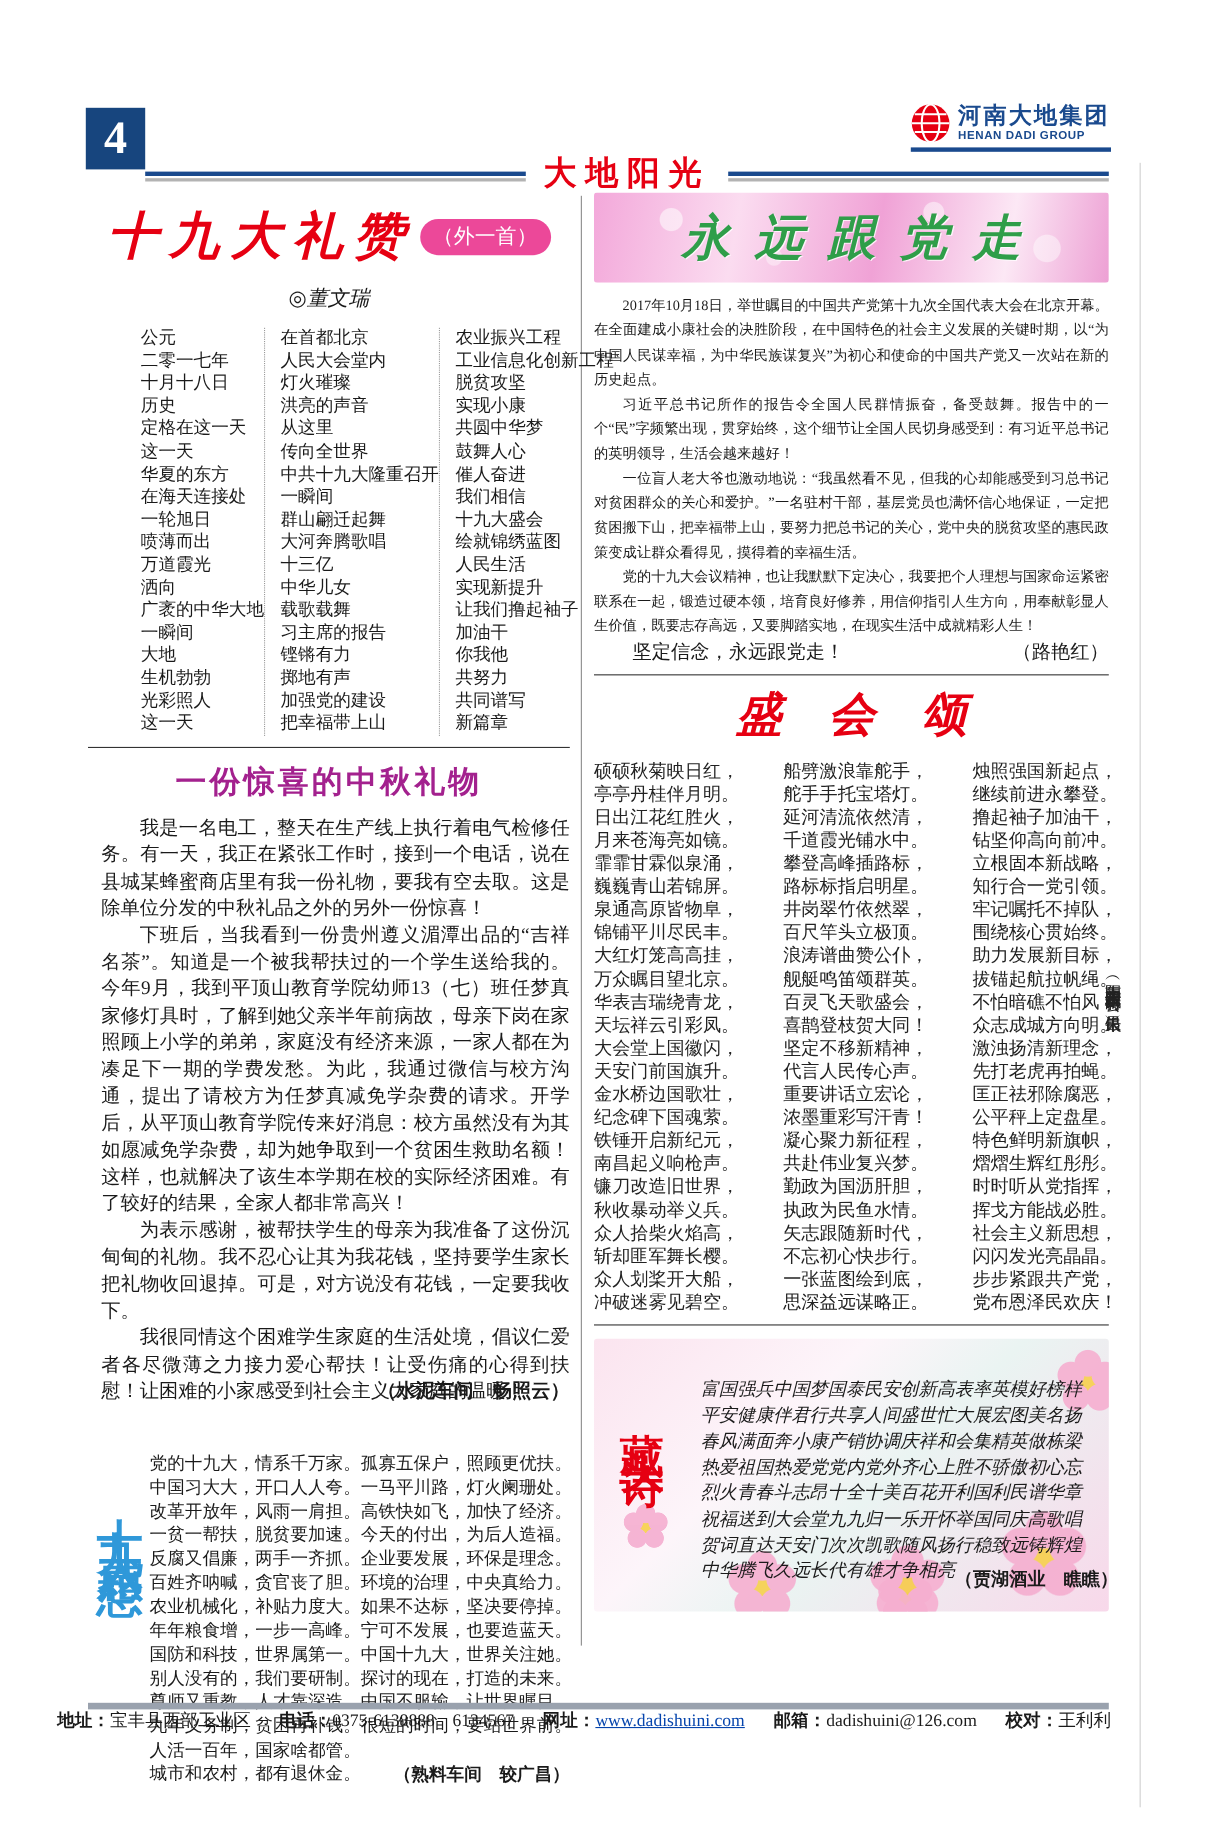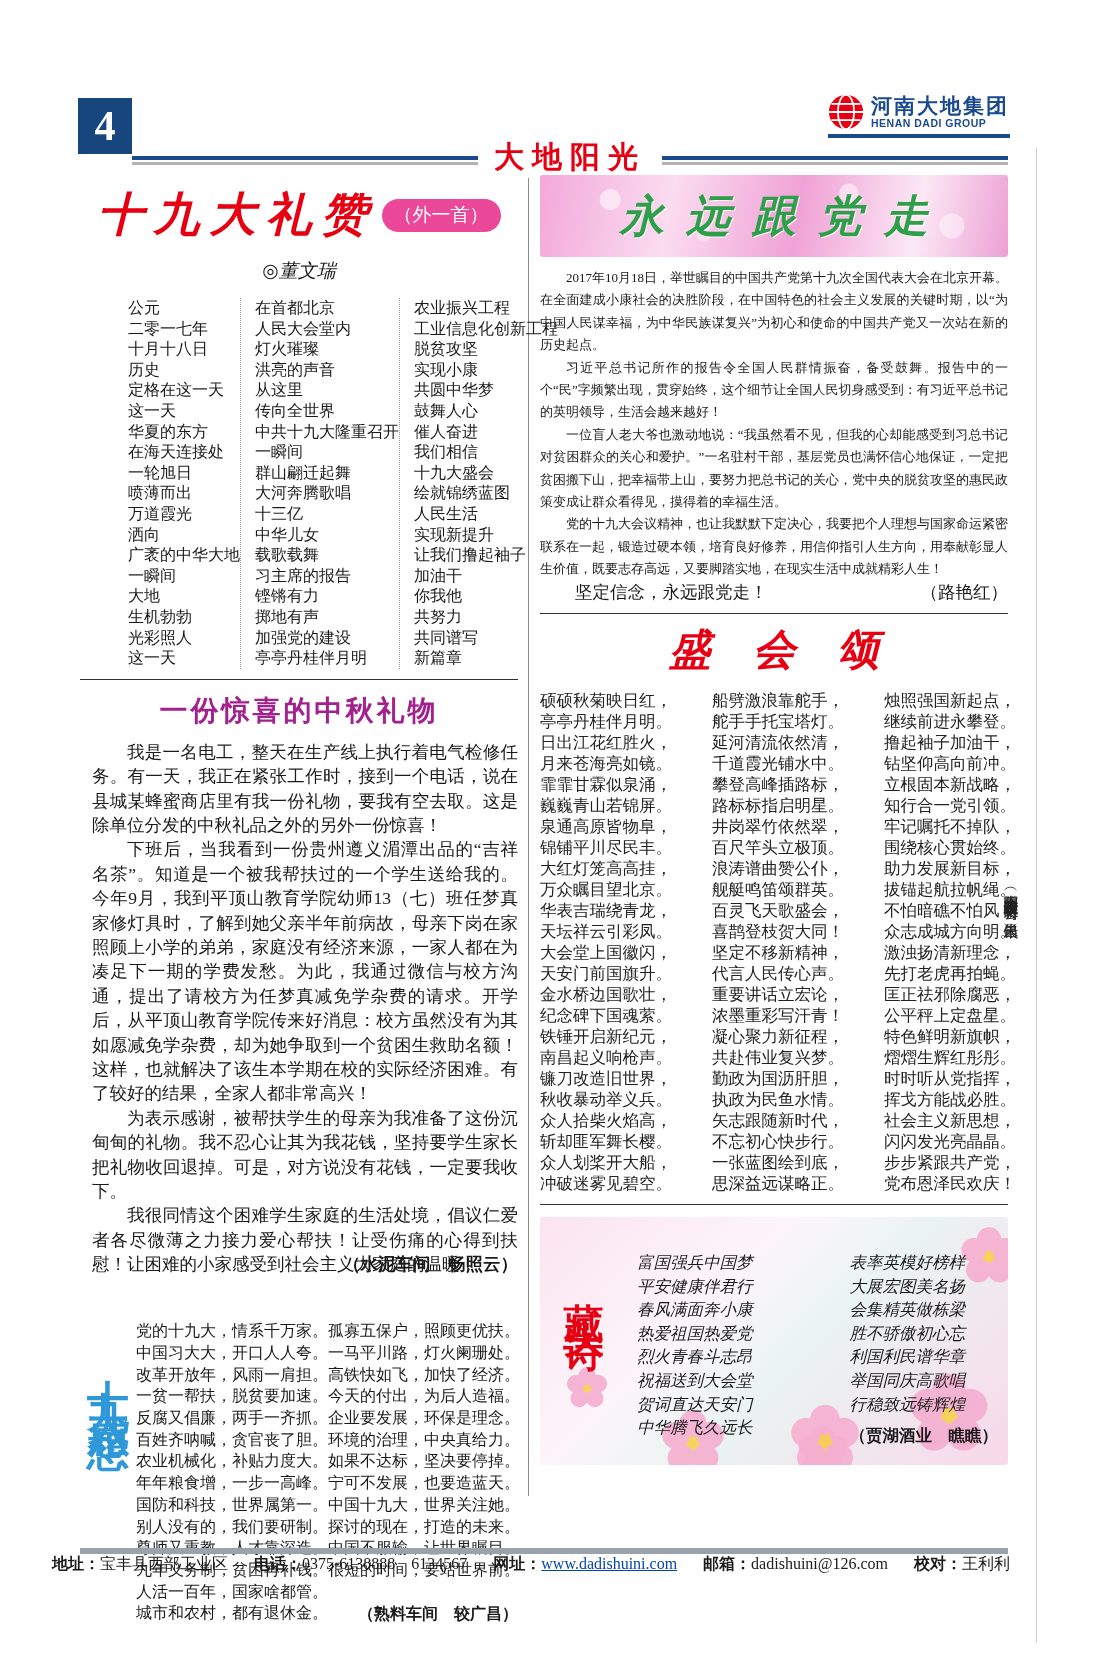--- a/index.html
+++ b/index.html
@@ -187,21 +187,21 @@
           <div class="poem-line">一瞬间</div>
           <div class="poem-line">群山翩迁起舞</div>
           <div class="poem-line">大河奔腾歌唱</div>
           <div class="poem-line">十三亿</div>
           <div class="poem-line">中华儿女</div>
           <div class="poem-line">载歌载舞</div>
           <div class="poem-line">习主席的报告</div>
           <div class="poem-line">铿锵有力</div>
           <div class="poem-line">掷地有声</div>
           <div class="poem-line">加强党的建设</div>
-          <div class="poem-line">亭亭丹桂伴月明</div>
+          <div class="poem-line">把幸福带上山</div>
         </div>
       <div class="p1col c3">
           <div class="poem-line">农业振兴工程</div>
           <div class="poem-line">工业信息化创新工程</div>
           <div class="poem-line">脱贫攻坚</div>
           <div class="poem-line">实现小康</div>
           <div class="poem-line">共圆中华梦</div>
           <div class="poem-line">鼓舞人心</div>
           <div class="poem-line">催人奋进</div>
           <div class="poem-line">我们相信</div>
@@ -383,20 +383,30 @@
             <div class="poem-line">富国强兵中国梦</div>
             <div class="poem-line">平安健康伴君行</div>
             <div class="poem-line">春风满面奔小康</div>
             <div class="poem-line">热爱祖国热爱党</div>
             <div class="poem-line">烈火青春斗志昂</div>
             <div class="poem-line">祝福送到大会堂</div>
             <div class="poem-line">贺词直达天安门</div>
             <div class="poem-line">中华腾飞久远长</div>
           </div>
         <div class="p4col">
+            <div class="poem-line">国泰民安创新高</div>
+            <div class="poem-line">共享人间盛世忙</div>
+            <div class="poem-line">产销协调庆祥和</div>
+            <div class="poem-line">党内党外齐心上</div>
+            <div class="poem-line">十全十美百花开</div>
+            <div class="poem-line">九九归一乐开怀</div>
+            <div class="poem-line">次次凯歌随风扬</div>
+            <div class="poem-line">代有雄才争相亮</div>
+          </div>
+        <div class="p4col">
           <div>
               <div class="poem-line">表率英模好榜样</div>
               <div class="poem-line">大展宏图美名扬</div>
               <div class="poem-line">会集精英做栋梁</div>
               <div class="poem-line">胜不骄傲初心忘</div>
               <div class="poem-line">利国利民谱华章</div>
               <div class="poem-line">举国同庆高歌唱</div>
               <div class="poem-line">行稳致远铸辉煌</div>
             </div>
           <div class="p4-attr">（贾湖酒业　瞧瞧）</div>

